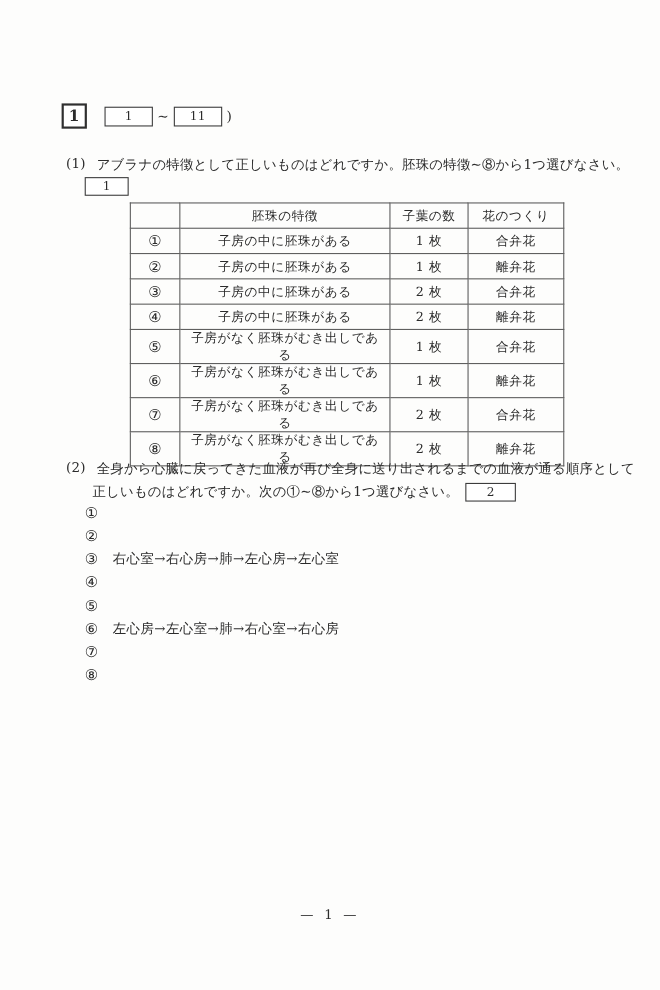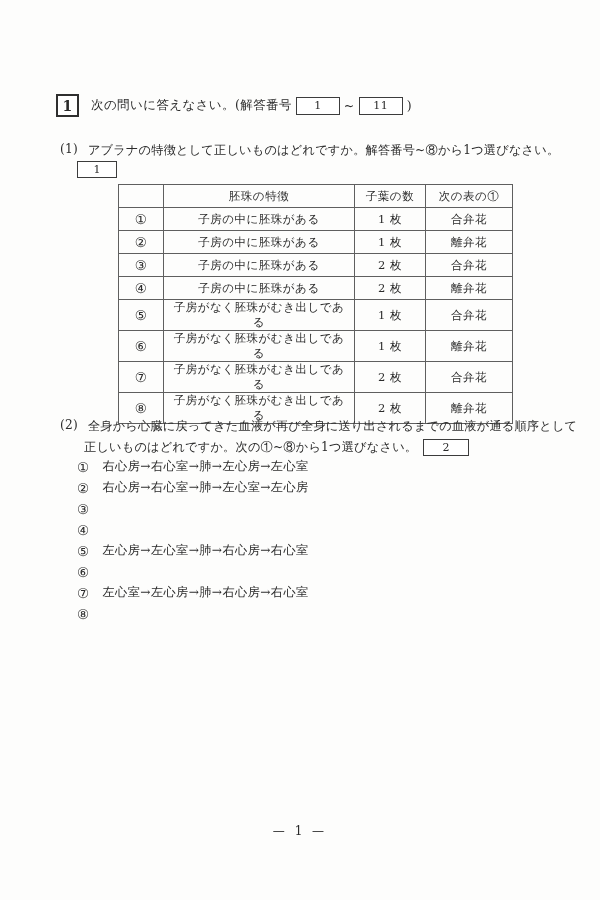--- a/index.html
+++ b/index.html
@@ -97,40 +97,39 @@
     text-align:center;font-size:12px;letter-spacing:3px;
   }
 </style>
 </head>
 <body>
 
 <div class="page">
 
   <div class="header">
     <span class="secbox">1</span>
-    <span>次の問いに答えなさい。(解答番号</span>
     <span class="ansbox">1</span>
     <span>~</span>
     <span class="ansbox">11</span>
     <span>)</span>
   </div>
 
   <div class="q1-line">
     <span class="qnum">(1)</span>
-    <span>アブラナの特徴として正しいものはどれですか。解答番号~⑧から1つ選びなさい。</span>
+    <span>アブラナの特徴として正しいものはどれですか。胚珠の特徴~⑧から1つ選びなさい。</span>
   </div>
   <div class="q1-box">1</div>
 
   <table class="tbl">
     <tbody>
         <tr>
       <th class="c-num"></th>
       <th class="c-feat">胚珠の特徴</th>
       <th class="c-leaf">子葉の数</th>
-      <th class="c-flow">次の表の①</th>
+      <th class="c-flow">花のつくり</th>
     </tr>
     <tr>
       <td class="c-num">①</td>
       <td class="c-feat">子房の中に胚珠がある</td>
       <td class="c-leaf">1 枚</td>
       <td class="c-flow">合弁花</td>
     </tr>
     <tr>
       <td class="c-num">②</td>
       <td class="c-feat">子房の中に胚珠がある</td>
@@ -181,42 +180,40 @@
     <span>全身から心臓に戻ってきた血液が再び全身に送り出されるまでの血液が通る順序として</span>
   </div>
   <div class="q2-l2">
     <span>正しいものはどれですか。次の①~⑧から1つ選びなさい。</span>
     <span class="q2-box">2</span>
   </div>
 
   <div class="options">
     <div class="option">
       <span class="onum">①</span>
-      <span>右心房→右心室→肺→左心房→左心室</span>
     </div>
     <div class="option">
       <span class="onum">②</span>
-      <span>右心房→右心室→肺→左心室→左心房</span>
     </div>
     <div class="option">
       <span class="onum">③</span>
+      <span>右心室→右心房→肺→左心房→左心室</span>
     </div>
     <div class="option">
       <span class="onum">④</span>
     </div>
     <div class="option">
       <span class="onum">⑤</span>
-      <span>左心房→左心室→肺→右心房→右心室</span>
     </div>
     <div class="option">
       <span class="onum">⑥</span>
+      <span>左心房→左心室→肺→右心室→右心房</span>
     </div>
     <div class="option">
       <span class="onum">⑦</span>
-      <span>左心室→左心房→肺→右心房→右心室</span>
     </div>
     <div class="option">
       <span class="onum">⑧</span>
     </div>
   </div>
 
   <div class="footer">— 1 —</div>
 
 </div>
 

